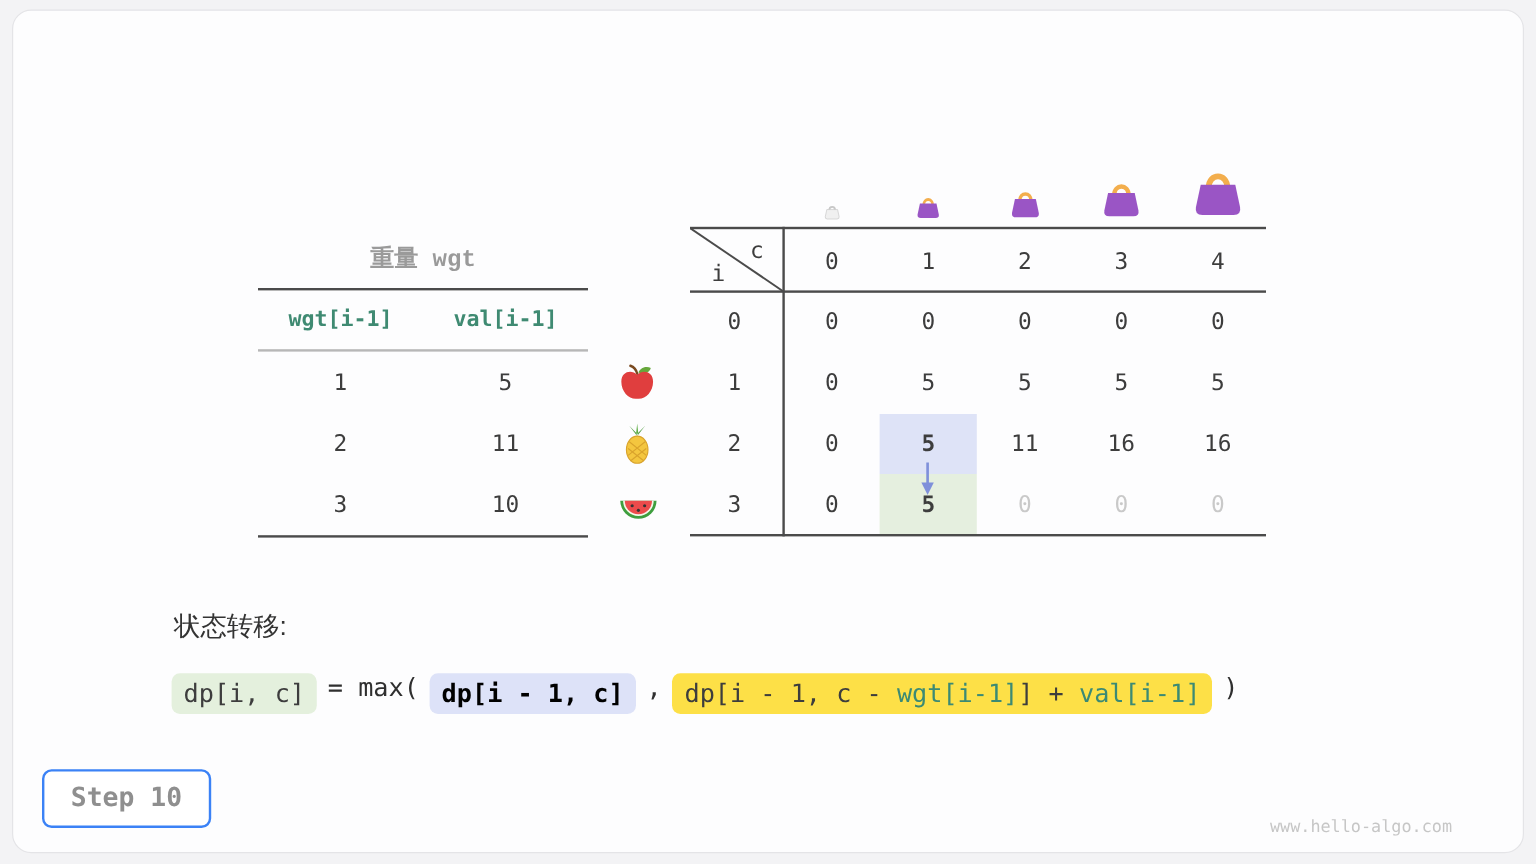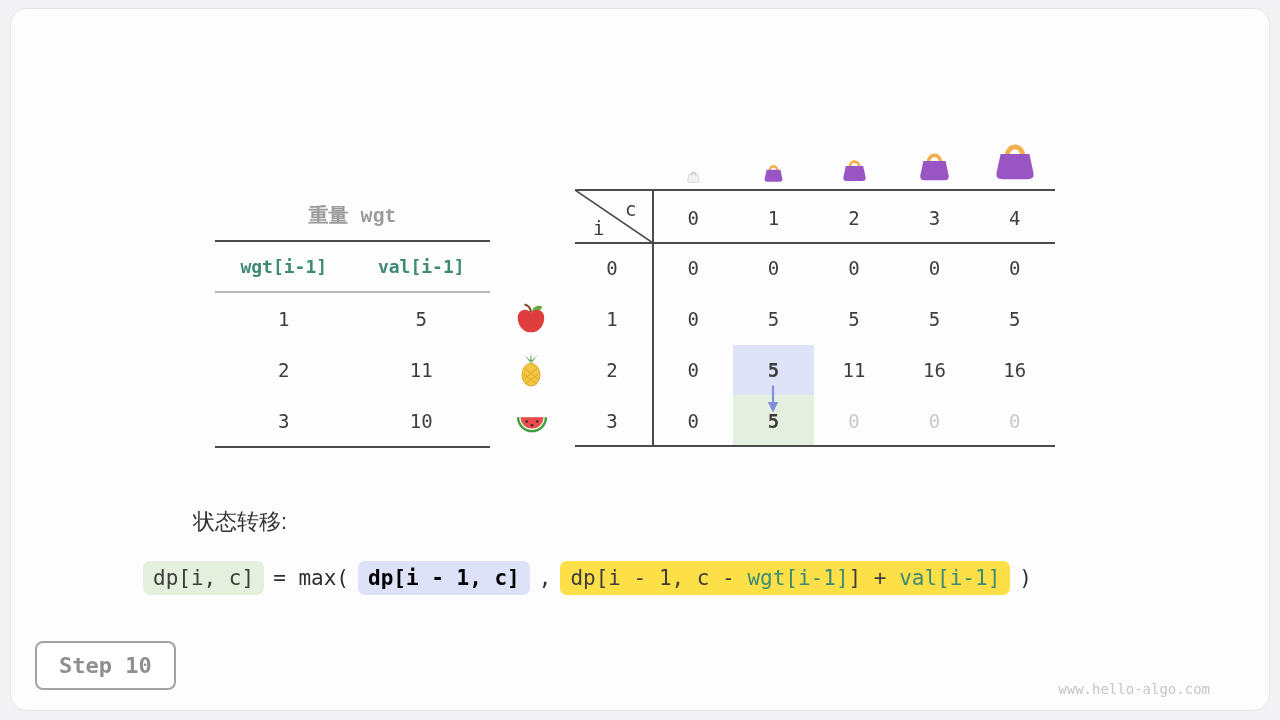--- a/index.html
+++ b/index.html
@@ -36,31 +36,31 @@
              font-size:19px; color:#3d3d3d; }
   .dp-cell.highlight-blue { background:#dee3f7; font-weight:bold; }
   .dp-cell.highlight-green { background:#e5efdf; font-weight:bold; }
   .dp-cell.dim { color:#c9c9c9; font-weight:normal; }
   .corner-label { position:absolute; font-size:19px; color:#3d3d3d; }
   .dp-arrow { position:absolute; left:764px; top:384px; }
 
   
   .transition-label { position:absolute; left:145px; top:507px;
                       font-family:"Liberation Sans", sans-serif;
-                      font-size:22px; font-weight:500; color:#333;margin-left:48px; }
-  .formula { position:absolute; left:143px; top:561px; display:flex; align-items:center;
+                      font-size:22px; font-weight:500; color:#333; }
+  .formula { position:absolute; left:143px; top:561px; display:flex; align-items:flex-start;
              gap:9px; font-size:21px; color:#2f2f2f; white-space:pre; }
   .chip { padding:5px 10px; border-radius:7px; }
   .chip-green { background:#e4f0dd; color:#3d3d3d; }
   .chip-lavender { background:#dde2f8; color:#000000; font-weight:bold; }
   .chip-blue { background:#fde047; color:#3d3d3d; }
   .teal { color:#3b8a74; }
 
   .step-box { position:absolute; left:35px; top:641px; padding:10px 22px;
-              background:#ffffff; border:2px solid #a3a3a3; border-radius:8px;
+              background:#ffffff; border:2px solid #3b82f6; border-radius:8px;
               font-size:22px; font-weight:bold; color:#8f8f8f; }
   .watermark { position:absolute; right:70px; top:681px; font-size:14px; color:#c6c6c6; }
 </style>
 </head>
 <body>
 
 <div id="canvas">
   <div class="card"></div>
 
   <div class="items-table">

